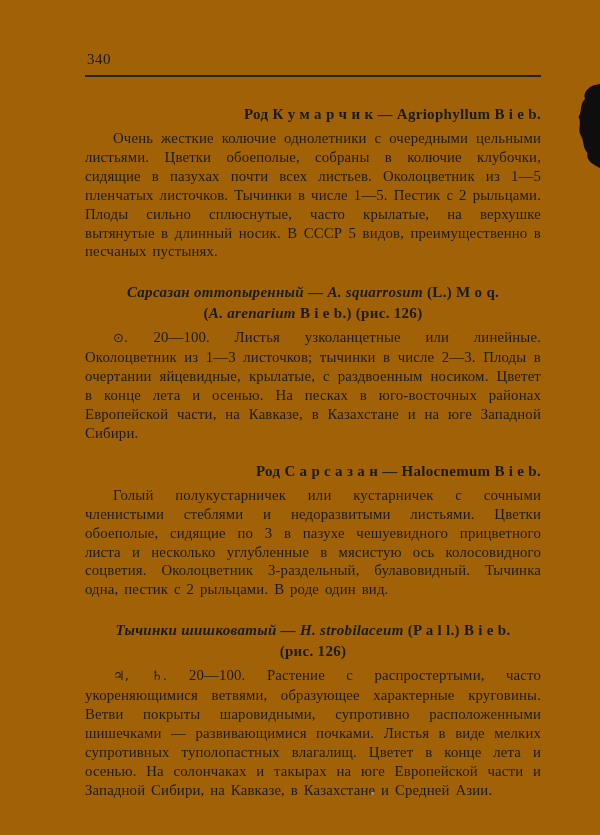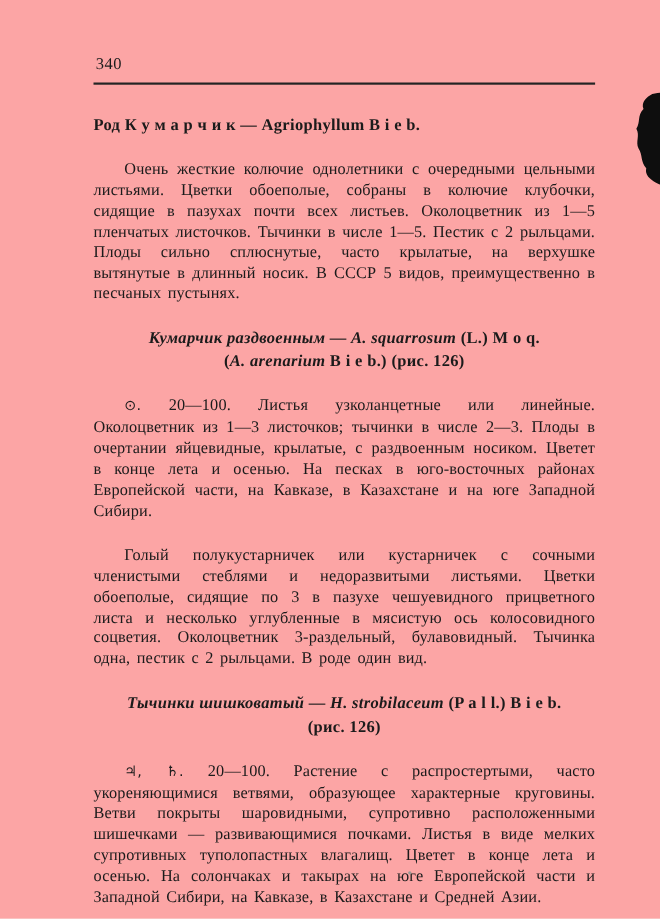--- a/index.html
+++ b/index.html
@@ -5,21 +5,21 @@
   * { box-sizing: border-box; }
   html, body { margin: 0; padding: 0; }
   body {
     width: 600px; height: 835px;
     background: #f4f4f2;
     font-family: "Liberation Serif", "DejaVu Serif", serif;
   }
   .page {
     position: relative;
     width: 600px; height: 835px;
-    background: #fca5a5;
+    background: #a16207;
     color: #1b1b1b;
     overflow: hidden;
   }
   .page-header {
     position: absolute;
     left: 85px; top: 51px; width: 456px;
     height: 20px;
   }
   .page-number {
     position: absolute; left: 2px; top: 0;
@@ -42,37 +42,37 @@
     position: absolute;
     right: 0; top: 84px;
     width: 27px; height: 84px;
   }
   .content {
     position: absolute;
     left: 85px; top: 86px; width: 456px;
   }
   .genus-heading {
     margin: 18px 0 0;
-    text-align: left;
+    text-align: right;
     font-size: 15px;
     font-weight: bold;
     letter-spacing: 0.3px;
     line-height: 20px;
   }
   .species-heading {
     margin: 21px 0 0;
     text-align: center;
     font-size: 15px;
     font-weight: bold;
     letter-spacing: 0.3px;
     line-height: 20.5px;
   }
   .species-heading .it { font-style: italic; }
   .body-par {
-    margin: 21px 0 0;
+    margin: 5px 0 0;
     font-size: 14.8px;
     line-height: 18.9px;
     text-align: justify;
     text-indent: 28px;
     letter-spacing: 0.15px;
     word-spacing: 2px;
   }
   .lifeform {
     font-family: "DejaVu Sans", sans-serif;
     font-size: 13px;
@@ -99,24 +99,25 @@
   <svg class="ink-blot" viewBox="0 0 27 84" preserveAspectRatio="none">
     <path d="M27 0 L27 84 L23 82 C18 79 13 75 14.5 69 C9 63 11.5 57 7.5 51 C4.5 45 9 39 5.5 33 C9.5 27 6 21 12 15 C9.5 9 15 4 20 1.5 Z" fill="#0e0e0e"></path>
   </svg>
 
   <div class="content">
 
     <h2 class="genus-heading"><span>Род </span><span>К у м а р ч и к</span><span> — </span><span>Agriophyllum</span><span> B i e b.</span></h2>
 
     <p class="body-par">Очень жесткие колючие однолетники с очередными цельными листьями. Цветки обоеполые, собраны в колючие клубочки, сидящие в пазухах почти всех листьев. Околоцветник из 1—5 пленчатых листочков. Тычинки в числе 1—5. Пестик с 2 рыльцами. Плоды сильно сплюснутые, часто крылатые, на верхушке вытянутые в длинный носик. В СССР 5 видов, преимущественно в песчаных пустынях.</p>
 
-    <h3 class="species-heading"><span class="it">Кумарчик раздвоенным</span><span> — </span><span class="it">A. squarrosum</span><span> (L.) M o q.</span><br><span>(</span><span class="it">A. arenarium</span><span> B i e b.)</span><span> (рис. 126)</span></h3>
+    <h3 class="species-heading"><span class="it">Сарсазан оттопыренный</span><span> — </span><span class="it">A. squarrosum</span><span> (L.) M o q.</span><br><span>(</span><span class="it">A. arenarium</span><span> B i e b.)</span><span> (рис. 126)</span></h3>
 
     <p class="body-par"><span class="lifeform">⊙. </span><span>20—100. Листья узколанцетные или линейные. Околоцветник из 1—3 листочков; тычинки в числе 2—3. Плоды в очертании яйцевидные, крылатые, с раздвоенным носиком. Цветет в конце лета и осенью. На песках в юго-восточных районах Европейской части, на Кавказе, в Казахстане и на юге Западной Сибири.</span></p>
 
+    <h2 class="genus-heading"><span>Род </span><span>С а р с а з а н</span><span> — </span><span>Halocnemum</span><span> B i e b.</span></h2>
 
     <p class="body-par">Голый полукустарничек или кустарничек с сочными членистыми стеблями и недоразвитыми листьями. Цветки обоеполые, сидящие по 3 в пазухе чешуевидного прицветного листа и несколько углубленные в мясистую ось колосовидного соцветия. Околоцветник 3-раздельный, булавовидный. Тычинка одна, пестик с 2 рыльцами. В роде один вид.</p>
 
     <h3 class="species-heading"><span class="it">Тычинки шишковатый</span><span> — </span><span class="it">H. strobilaceum</span><span> (P a l l.) B i e b.</span><br><span>(рис. 126)</span></h3>
 
     <p class="body-par"><span class="lifeform">♃, ♄. </span><span>20—100. Растение с распростертыми, часто укореняющимися ветвями, образующее характерные круговины. Ветви покрыты шаровидными, супротивно расположенными шишечками — развивающимися почками. Листья в виде мелких супротивных туполопастных влагалищ. Цветет в конце лета и осенью. На солончаках и такырах на юге Европейской части и Западной Сибири, на Кавказе, в Казахстане и Средней Азии.</span></p>
 
   </div>
 
   <div class="speck"></div>

